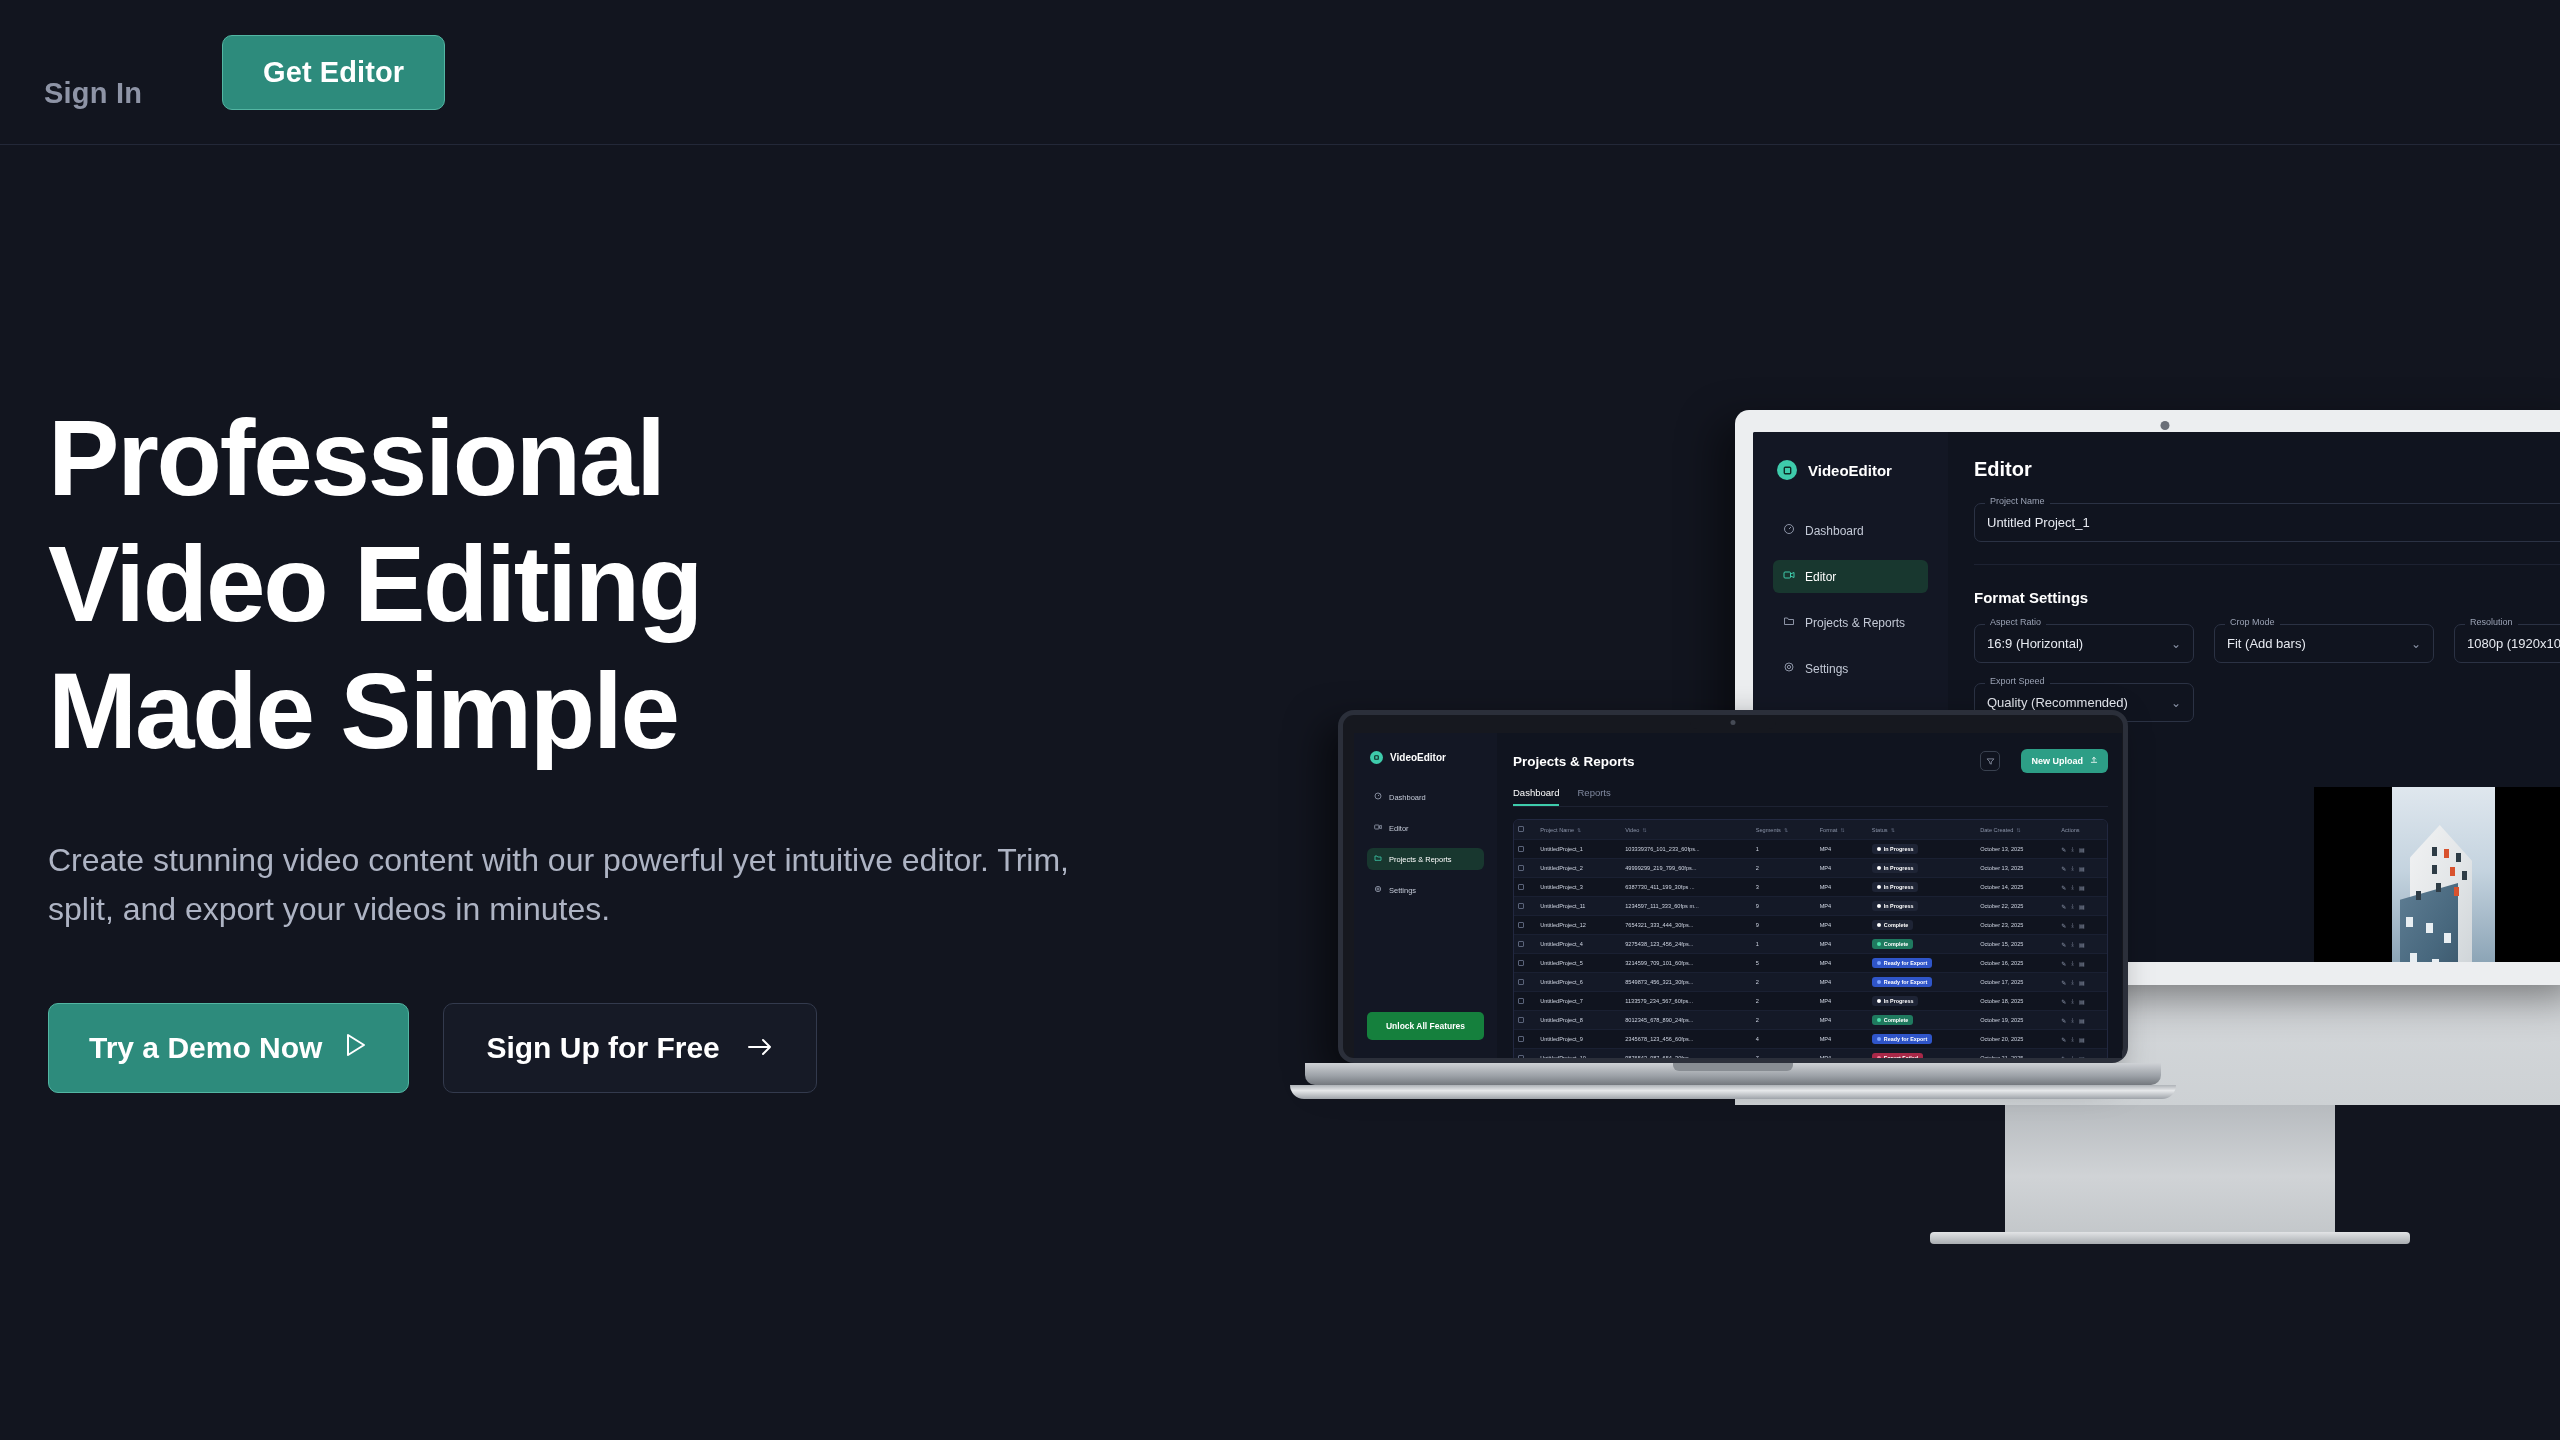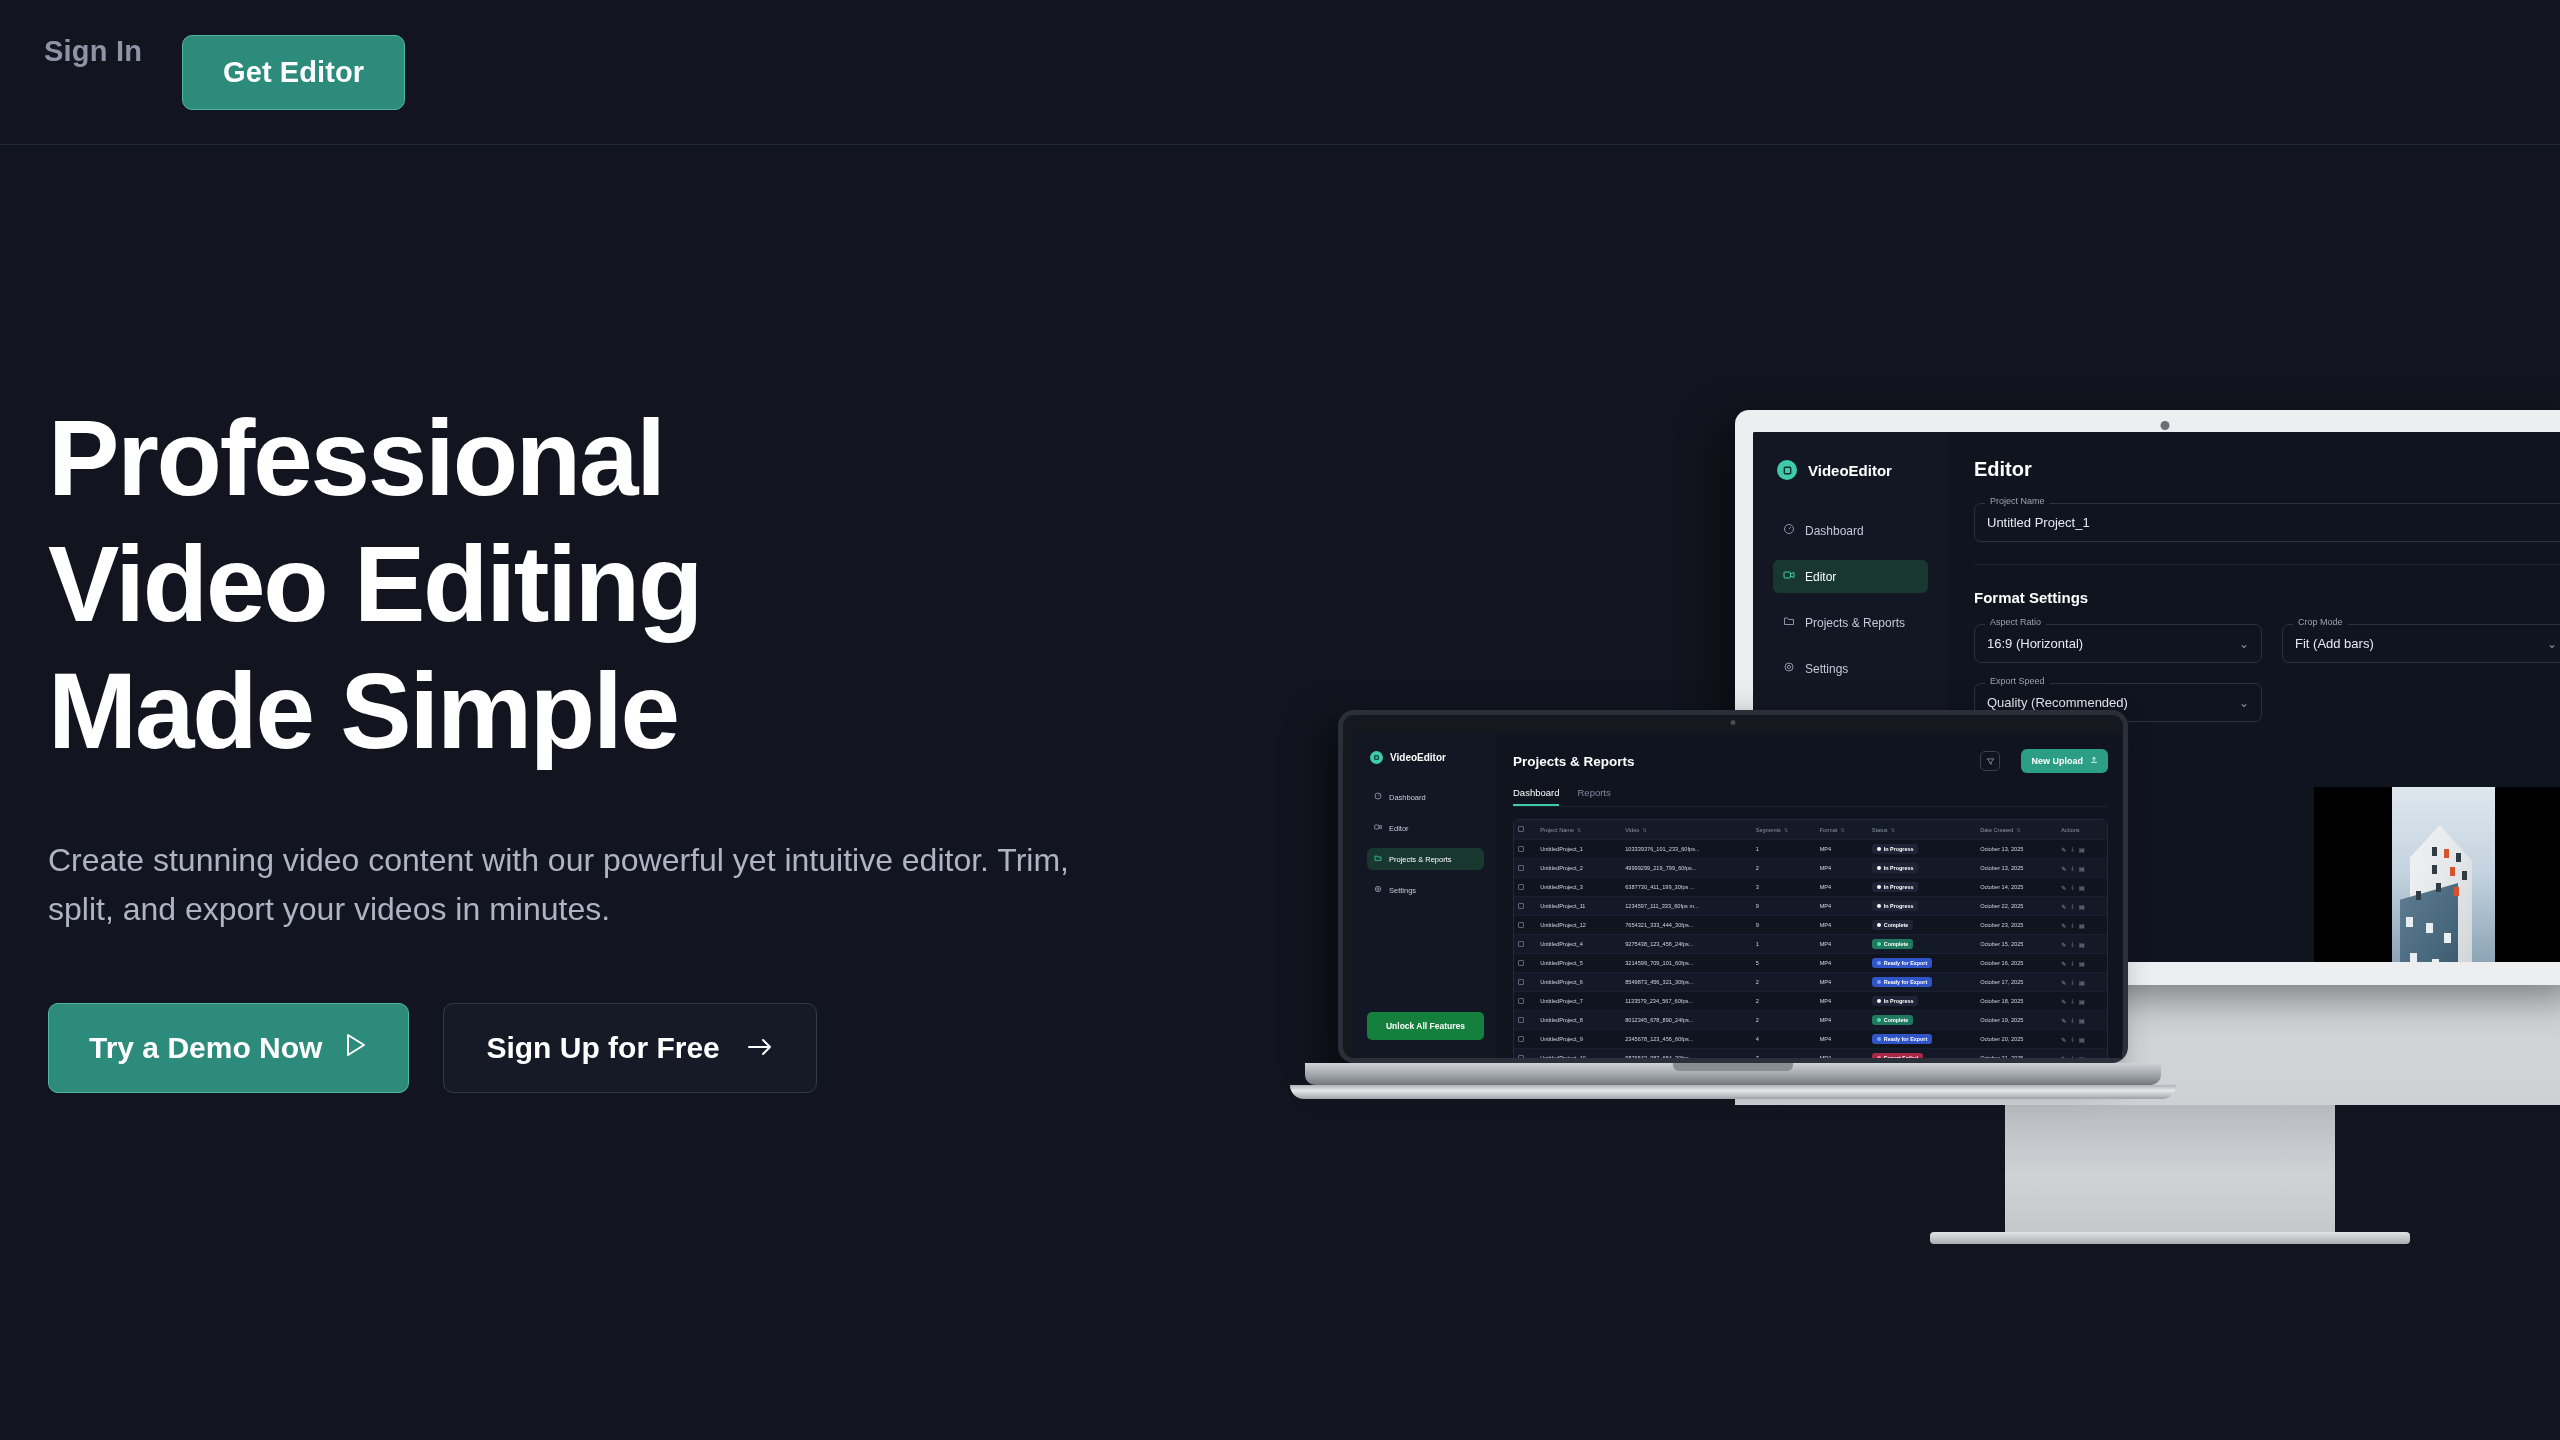--- a/index.html
+++ b/index.html
@@ -18,21 +18,21 @@
     display: flex; align-items: center; justify-content: space-between;
     padding: 0 48px 0 44px;
   }
   .brand { display: flex; align-items: center; gap: 20px; }
   .brand-logo {
     width: 62px; height: 62px; border-radius: 50%;
     background: #5cc9ae; display: flex; align-items: center; justify-content: center;
     flex: none;
   }
   .brand-name { color: #ffffff; font-size: 33px; font-weight: bold; letter-spacing: -0.3px; }
-  .nav-right { display: flex; align-items: flex-start; gap: 40px; }
+  .nav-right { display: flex; align-items: flex-end; gap: 80px; }
   .signin { color: #8e94a6; font-size: 29px; font-weight: bold; letter-spacing: 0.2px; }
   .get-started {
     background: #2d8b7c; border: 1px solid #53b6a3; border-radius: 10px;
     color: #ffffff; font-size: 29px; font-weight: bold;
     padding: 20px 40px; letter-spacing: 0.1px;
   }
 
   
   .hero { position: absolute; left: 48px; top: 395px; width: 1060px; }
   .hero h1 {
@@ -149,21 +149,21 @@
     padding: 11px 12px; color: #e7eaf1; font-size: 13px;
     display:flex; align-items:center; justify-content:space-between;
   }
   .fieldset > .legend {
     position: absolute; top: -8px; left: 10px; background: #10141f;
     padding: 0 5px; color: #9aa2b4; font-size: 9px;
   }
   .chev { color:#8992a6; font-size: 12px; }
   .m-section-title { color:#fff; font-size:15px; font-weight:bold; margin: 24px 0 18px 0; }
   .m-grid { display:flex; gap: 20px; flex-wrap: wrap; }
-  .m-grid .fieldset { width: 288px; }
+  .m-grid .fieldset { width: 220px; }
   .m-prev-head { display:flex; align-items:center; justify-content:space-between; margin: 26px 26px 0 0; }
   .m-prev-title { color:#fff; font-size:15px; font-weight:bold; }
   .m-video {
     margin: 22px auto 0 auto; width: 260px; height: 200px; background:#000;
     display:flex; align-items:center; justify-content:center;
   }
   .m-video-inner {
     width: 103px; height: 200px; position: relative; overflow: hidden;
     background: linear-gradient(180deg,#dfe7ee 0%,#c4d3df 42%,#7d98ab 100%);
   }

